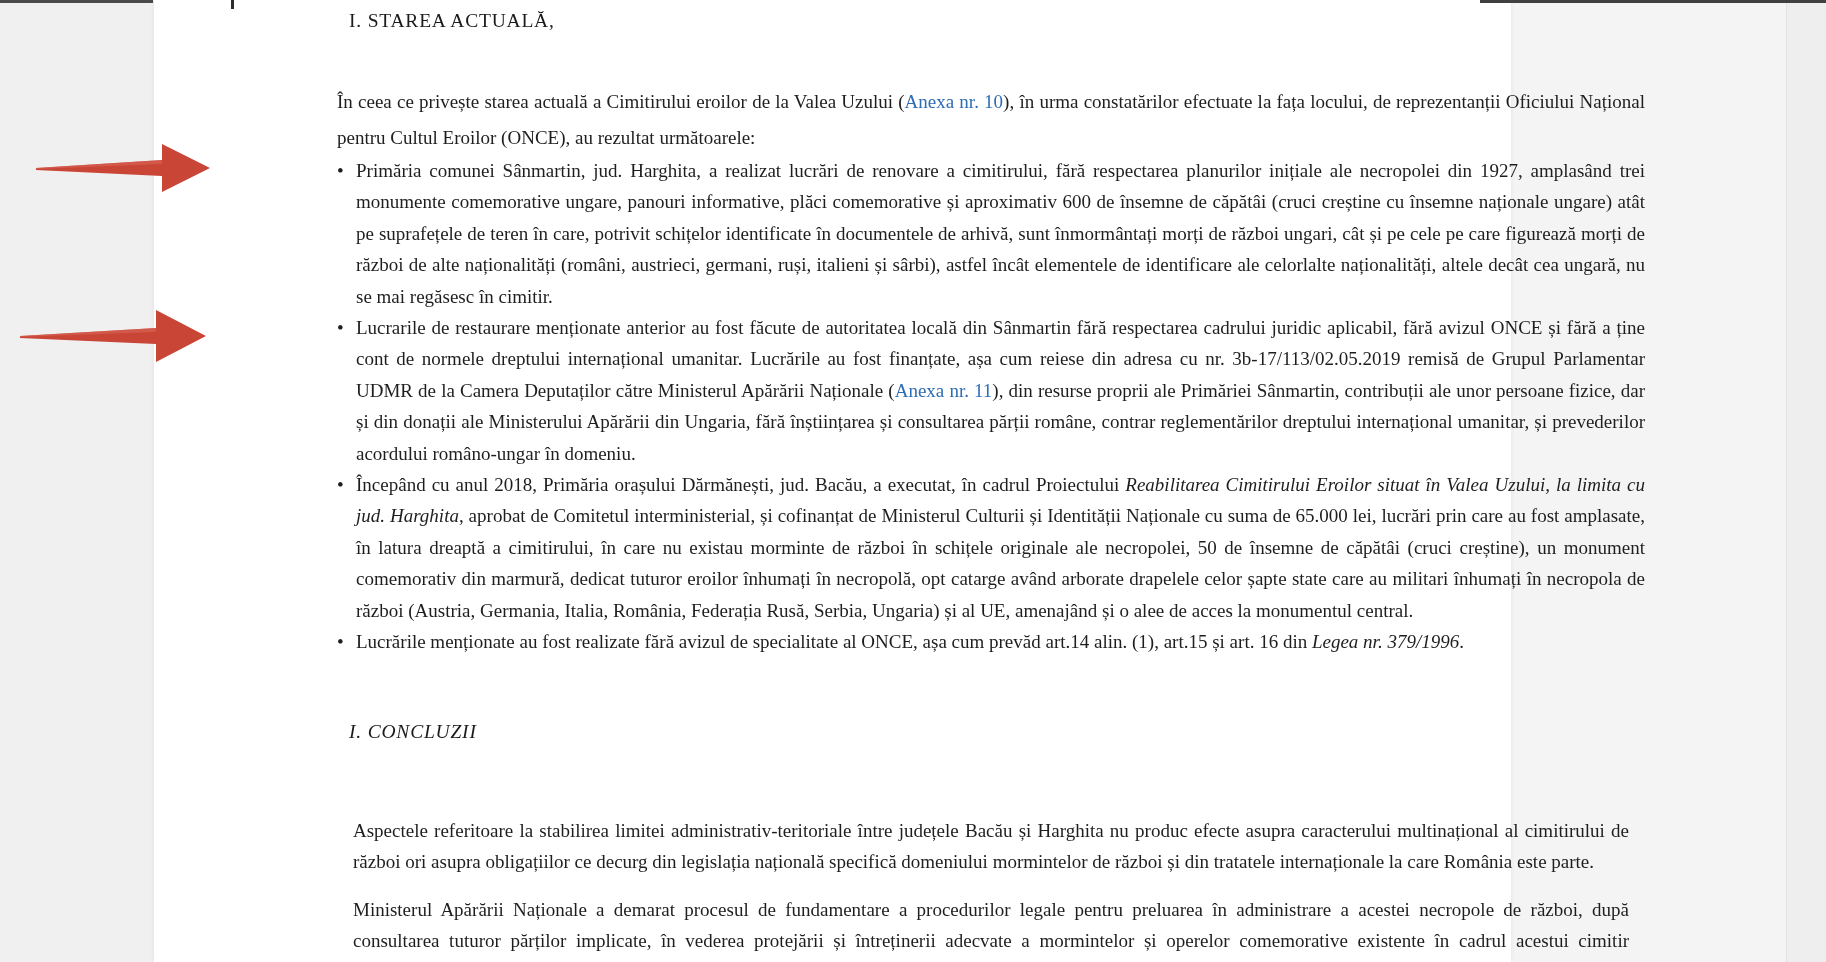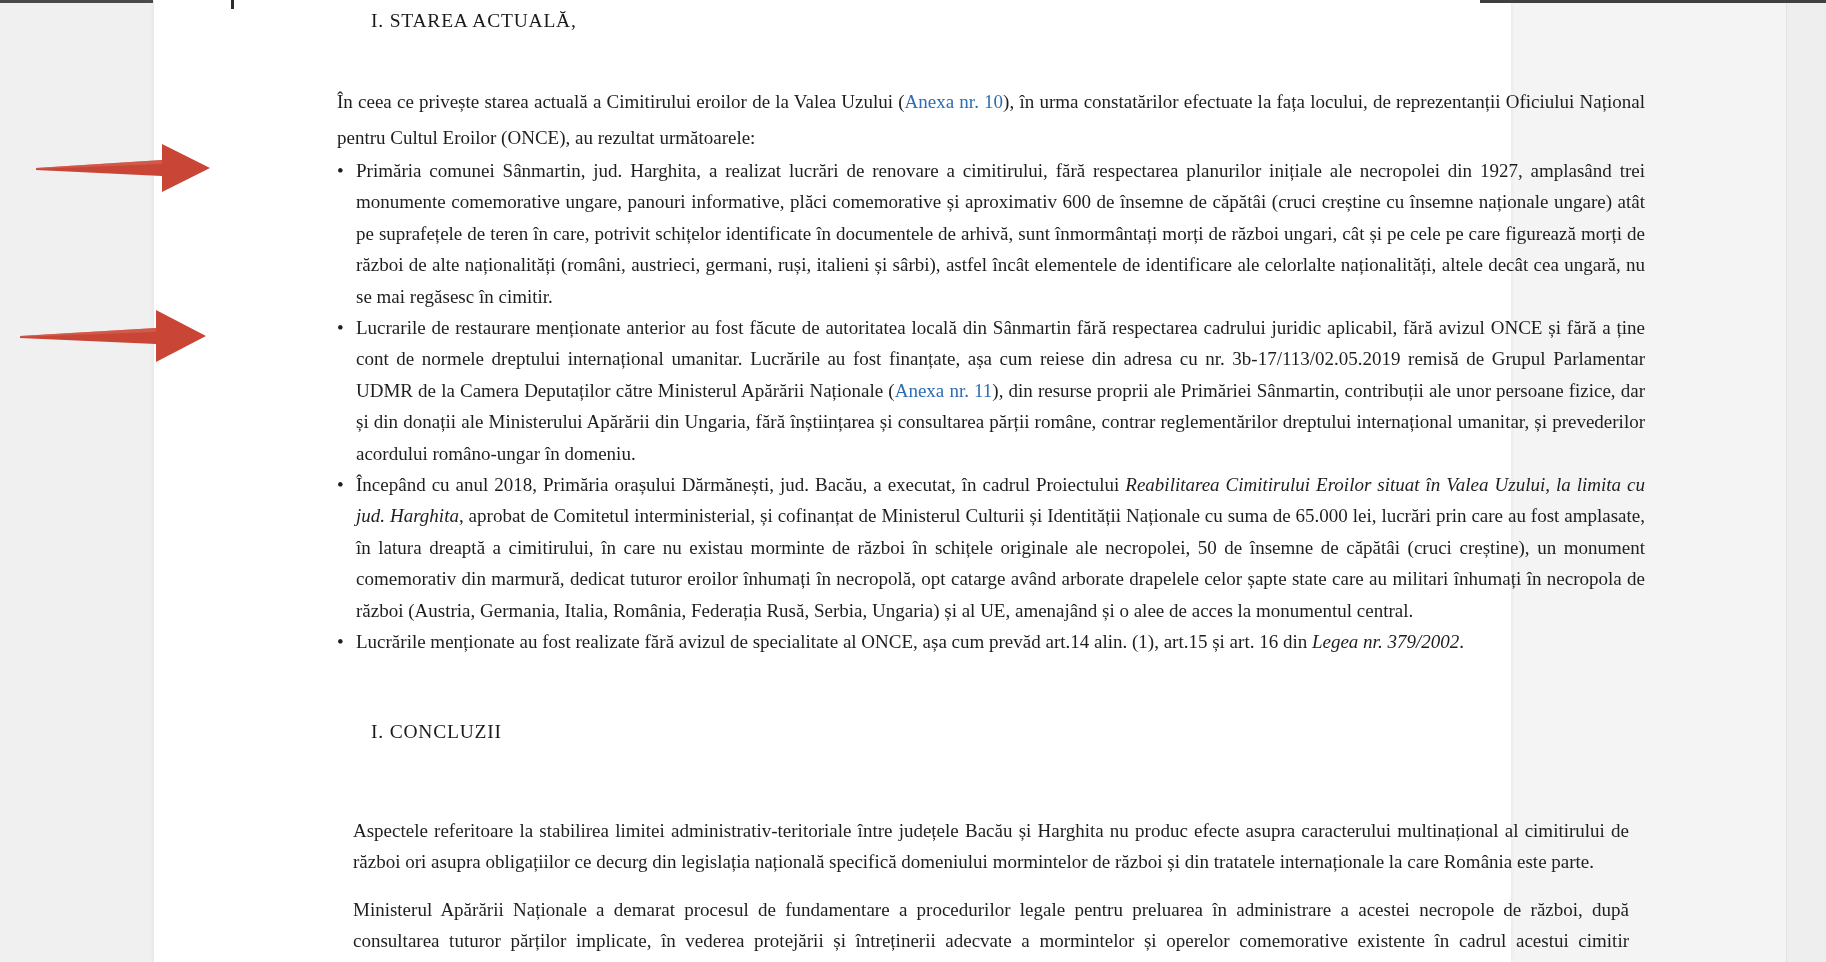--- a/index.html
+++ b/index.html
@@ -7,23 +7,23 @@
           font-family:"Liberation Serif", serif;color:#1e1e1e;}
   .right-zone{position:absolute;left:1511px;top:0;width:315px;height:962px;background:#f4f4f5;}
   .right-gutter{position:absolute;left:1786px;top:0;width:40px;height:962px;background:#eeeeef;border-left:1px solid #e2e2e3;}
   .page{position:absolute;left:154px;top:0;width:1357px;height:962px;background:#ffffff;
         box-shadow:0 0 5px rgba(0,0,0,0.07);}
   .topline-left{position:absolute;left:0;top:0;width:153px;height:3px;background:#4a4a4a;}
   .topline-right{position:absolute;left:1480px;top:0;width:346px;height:3px;background:#404040;}
   .cursor-tick{position:absolute;left:231px;top:0;width:3px;height:9px;background:#2d2d2d;}
 
   .content{position:absolute;left:183px;top:0;width:1308px;height:962px;}
-  .doc-heading{position:absolute;left:34px;font-size:19.5px;letter-spacing:0.8px;color:#1b1b1b;white-space:nowrap;}
+  .doc-heading{position:absolute;left:12px;font-size:19.5px;letter-spacing:0.8px;color:#1b1b1b;white-space:nowrap;}
   #heading1{top:10px;}
-  #heading2{top:721px;}
+  #heading2{top:721px;font-style:italic;}
 
   .para{position:absolute;left:0;width:1308px;font-size:19px;line-height:31.4px;
         text-align:justify;color:#1e1e1e;}
   #intro{top:84px;line-height:36px;}
   #bullets{top:155px;}
   #conclusions{top:799px;}
   #conclusions p{margin:16px;}
 
   .bullet{display:flex;margin:0;}
   .dot{flex:0 0 19px;font-size:19px;text-align:left;}
@@ -66,21 +66,21 @@
           <span class="btext"><span>Lucrarile de restaurare menționate anterior au fost făcute de autoritatea locală din Sânmartin fără respectarea cadrului juridic aplicabil, fără avizul ONCE și fără a ține cont de normele dreptului internațional umanitar. Lucrările au fost finanțate, așa cum reiese din adresa cu nr. 3b-17/113/02.05.2019 remisă de Grupul Parlamentar UDMR de la Camera Deputaților către Ministerul Apărării Naționale (</span><a class="seg-link">Anexa nr. 11</a><span>), din resurse proprii ale Primăriei Sânmartin, contribuții ale unor persoane fizice, dar și din </span><span class="seg-bold">donații ale Ministerului Apărării din Ungaria</span><span>, fără înștiințarea și consultarea părții române, contrar reglementărilor dreptului internațional umanitar, și prevederilor acordului româno-ungar în domeniu.</span></span>
         </div>
 
         <div class="bullet">
           <span class="dot">•</span>
           <span class="btext"><span>Începând cu anul 2018, Primăria orașului Dărmănești, jud. Bacău, a executat, în cadrul Proiectului </span><span class="seg-italic">Reabilitarea Cimitirului Eroilor situat în Valea Uzului, la limita cu jud. Harghita</span><span>, aprobat de Comitetul interministerial, și cofinanțat de Ministerul Culturii și Identității Naționale cu suma de 65.000 lei, lucrări prin care au fost amplasate, în latura dreaptă a cimitirului, în care nu existau morminte de război în schițele originale ale necropolei, 50 de însemne de căpătâi (cruci creștine), un monument comemorativ din marmură, dedicat tuturor eroilor înhumați în necropolă, opt catarge având arborate drapelele celor șapte state care au militari înhumați în necropola de război (Austria, Germania, Italia, România, Federația Rusă, Serbia, Ungaria) și al UE, amenajând și o alee de acces la monumentul central.</span></span>
         </div>
 
         <div class="bullet">
           <span class="dot">•</span>
-          <span class="btext"><span>Lucrările menționate au fost realizate fără avizul de specialitate al ONCE, așa cum prevăd art.14 alin. (1), art.15 și art. 16 din </span><span class="seg-italic">Legea  nr. 379/2002</span><span>.</span></span>
+          <span class="btext"><span>Lucrările menționate au fost realizate fără avizul de specialitate al ONCE, așa cum prevăd art.14 alin. (1), art.15 și art. 16 din </span><span class="seg-italic">Legea  nr. 379/1996</span><span>.</span></span>
         </div>
 
       </div>
 
       <div class="doc-heading" id="heading2">I. CONCLUZII</div>
 
       <div class="para" id="conclusions">
         <p>Aspectele referitoare la stabilirea limitei administrativ-teritoriale între județele Bacău și Harghita nu produc efecte asupra caracterului multinațional al cimitirului de război ori asupra obligațiilor ce decurg din legislația națională specifică domeniului mormintelor de război și din tratatele internaționale la care România este parte.</p>
         <p>Ministerul Apărării Naționale a demarat procesul de fundamentare a procedurilor legale pentru preluarea în administrare a acestei necropole de război, după consultarea tuturor părților implicate, în vederea protejării și întreținerii adecvate a mormintelor și operelor comemorative existente în cadrul acestui cimitir internațional</p>
       </div>

